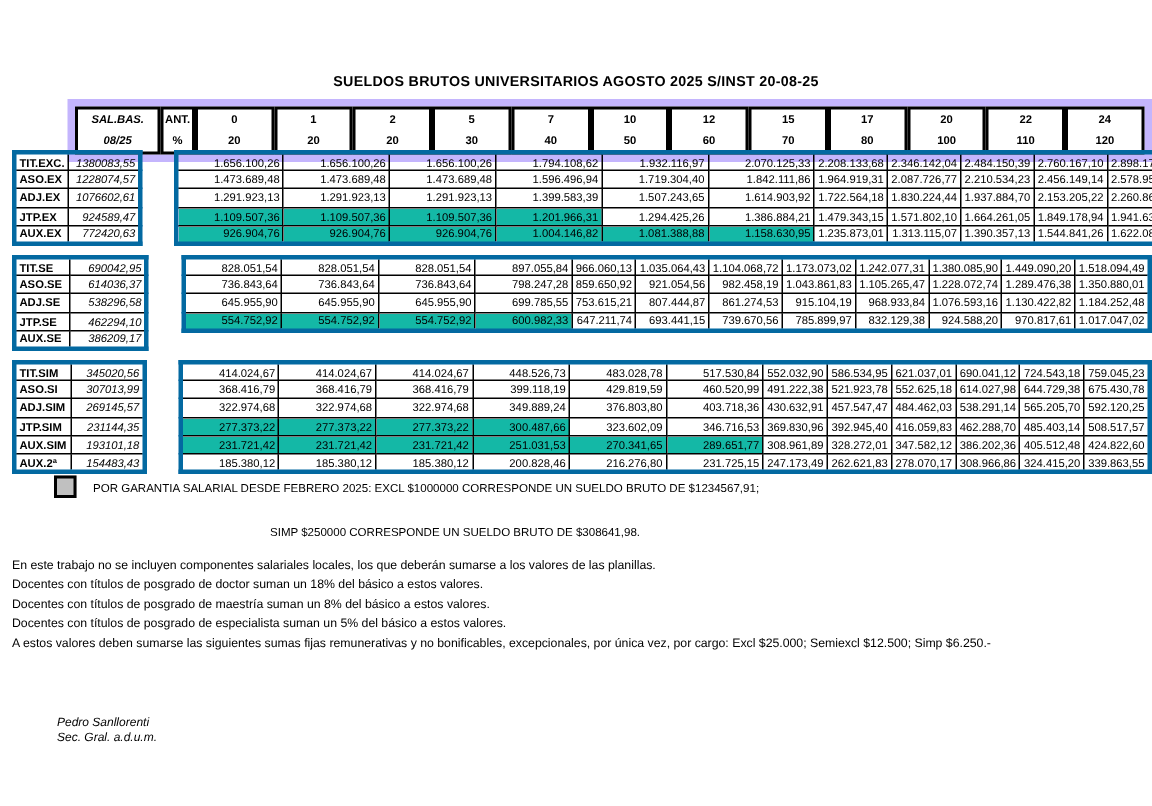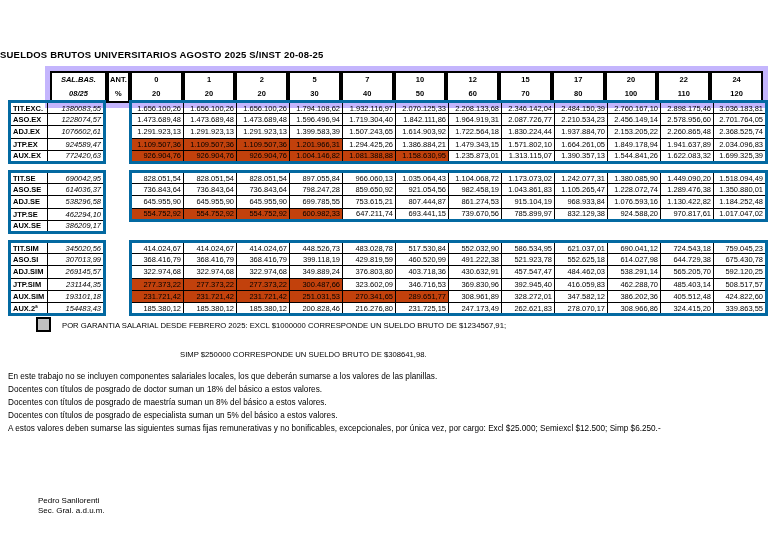--- a/index.html
+++ b/index.html
@@ -3,21 +3,21 @@
 <meta charset="utf-8">
 <style>
   * { box-sizing: border-box; }
   html,body { margin:0; padding:0; background:#e8e8e8; }
   #page {
     position:relative; width:768px; height:537px; background:#ffffff;
     font-family:"Liberation Sans", sans-serif; color:#000; overflow:hidden;
   }
   .title {
     position:absolute; top:49px; left:0; width:100%;
-    font-weight:bold; font-size:9.5px; letter-spacing:.2px;
+    text-align:center; font-weight:bold; font-size:9.5px; letter-spacing:.2px;
   }
   
   .hdr { position:absolute; left:45px; top:66px; border:5px solid #c4b5fd; }
   .htab { border-collapse:separate; border-spacing:0; table-layout:fixed; }
   .htab td {
     border:2px solid #000; text-align:center; vertical-align:middle;
     font-weight:bold; font-size:7.5px; height:31px; padding:0; overflow:hidden;
   }
   .htab td div { line-height:14px; }
   .htab td.hsb { font-style:italic; }
@@ -25,35 +25,35 @@
   .block { position:absolute; left:8px; display:flex; align-items:flex-start; }
   .ant-spacer { width:23px; }
   .ltab,.vtab { border-collapse:collapse; table-layout:fixed; border:3px solid #0369a1; }
   .ltab td,.vtab td {
     border:1px solid #000; height:12.2px; font-size:7.5px;
     padding:0 2px; white-space:nowrap; overflow:hidden; vertical-align:middle;
   }
   td.lbl { font-weight:bold; text-align:left; }
   td.sb  { font-style:italic; text-align:right; }
   td.v   { text-align:right; }
-  td.gray { background:#c2410c; }
+  td.gray { background:#14b8a6;padding-left:24px; }
   
   .legend-swatch {
     position:absolute; left:36px; top:317px; width:15px; height:15px;
     background:#c0c0c0; border:2.5px solid #000;
   }
   .gline { position:absolute; font-size:7.7px; white-space:nowrap; }
   #gline1 { left:62px;  top:321px; }
   #gline2 { left:180px; top:337px; }
   #gline3 { left:180px; top:350px; }
   
   .notes { position:absolute; left:8px; top:371px; font-size:8.2px; }
   .notes div { line-height:12.9px; white-space:nowrap; }
   
-  .sig { position:absolute; left:38px; top:496px; font-size:8px; }
+  .sig { position:absolute; left:38px; top:477px; font-size:8px; font-style:italic; }
   .sig div { line-height:9.5px; }
 </style>
 </head>
 <body>
 
 <div id="page">
   <div class="title">SUELDOS BRUTOS UNIVERSITARIOS AGOSTO 2025 S/INST 20-08-25</div>
 
   <div class="hdr">
     <table class="htab">

